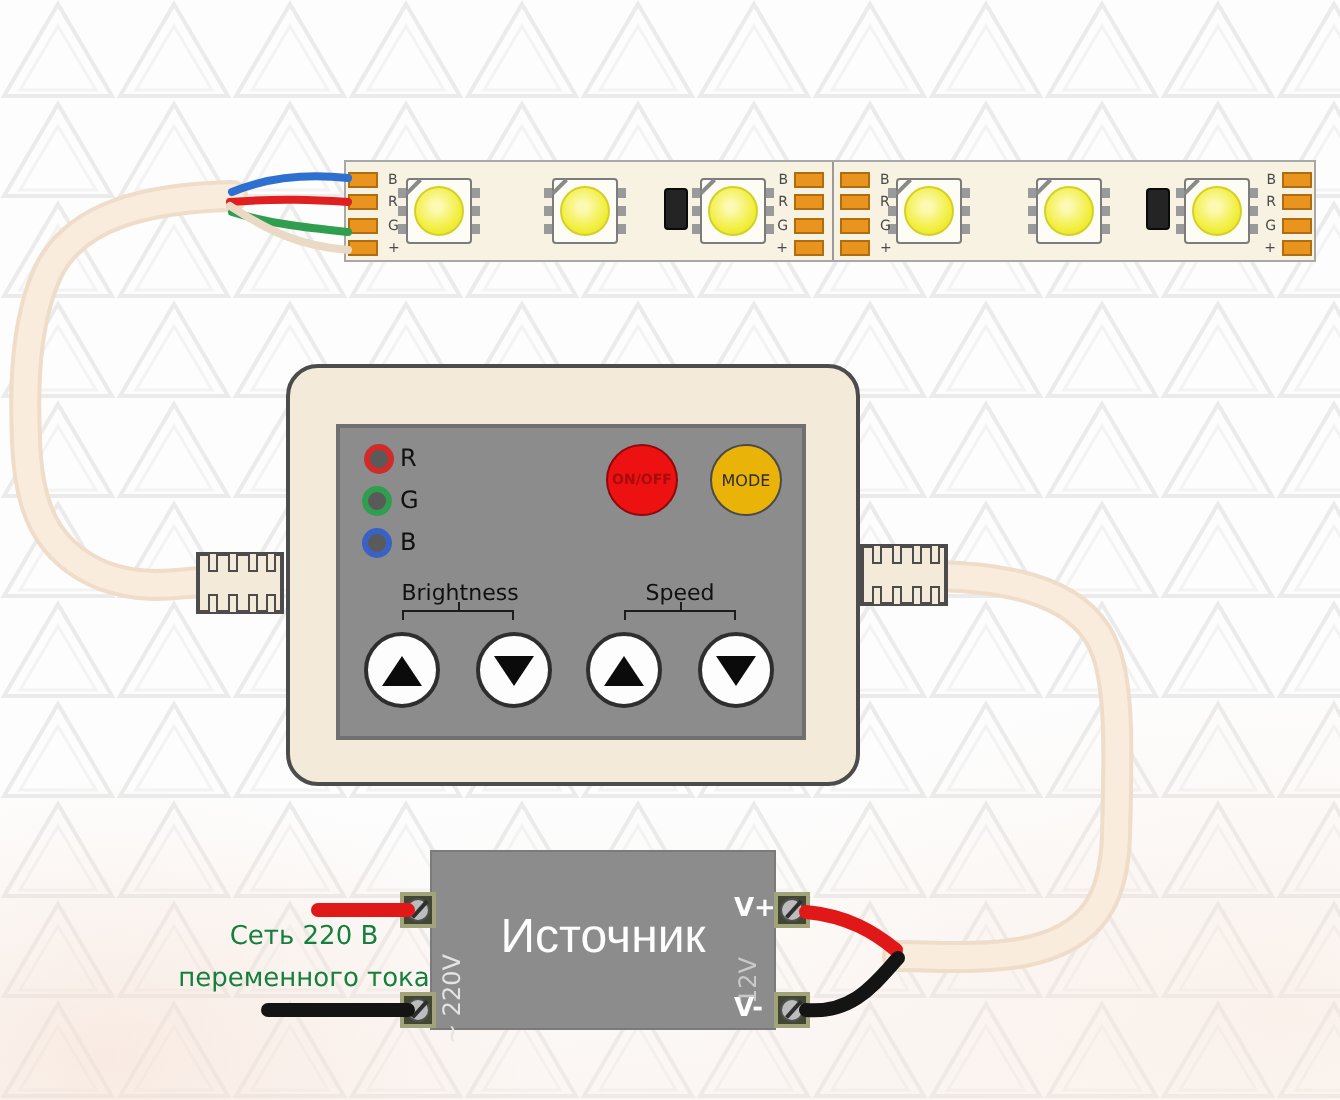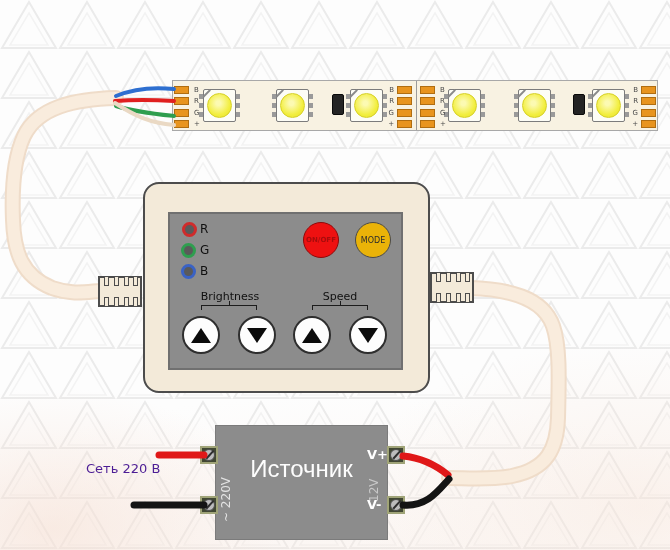--- a/index.html
+++ b/index.html
@@ -84,37 +84,37 @@
     position:absolute;width:44px;height:31px;background:#f3ead9;border:2px solid #4c4c4c;
     z-index:5;box-sizing:border-box;
   }
   .conn-left{left:98px;top:276px;} .conn-right{left:430px;top:272px;}
   .slot{position:absolute;width:5px;height:10px;border:1.5px solid #4c4c4c;box-sizing:border-box;background:#f3ead9;}
   .slot.t{top:-2px;} .slot.b{bottom:-2px;}
   .s1{left:4px;} .s2{left:14px;} .s3{left:24px;} .s4{left:33px;}
 
   
   .psu{
-    position:absolute;left:215px;top:425px;width:173px;height:115px;
+    position:absolute;left:215px;top:425px;width:173px;height:90px;
     background:#8c8c8c;border:1px solid #7b7b7b;z-index:4;box-sizing:border-box;
   }
   .psu-name{position:absolute;left:0;top:27px;width:100%;text-align:center;font-size:24px;line-height:31px;color:#fdfdfd;font-family:"Liberation Sans", sans-serif;}
   .v-rot{position:absolute;writing-mode:vertical-rl;transform:rotate(180deg);font-size:12px;text-align:center;}
   .rot-220{left:3px;top:28px;height:92px;color:#e4e4e4;}
   .rot-12{left:151px;top:36px;height:56px;color:#c9c9c9;}
   .vlabel{position:absolute;font-size:13px;font-weight:bold;color:#ffffff;}
   .v-plus{left:151px;top:21px;} .v-minus{left:151px;top:71px;}
   .terminal{position:absolute;width:18px;height:18px;background:#414733;border:2px solid #a0a478;box-sizing:border-box;}
   .t-lt{left:-16px;top:20px;} .t-lb{left:-16px;top:70px;}
   .t-rt{left:171px;top:20px;} .t-rb{left:171px;top:70px;}
   .screw{position:absolute;left:1px;top:1px;width:12px;height:12px;border-radius:50%;background:#bcbcbc;border:1px solid #4e4e4e;box-sizing:border-box;}
   .screw:before{content:"";position:absolute;left:4.5px;top:-1px;width:1.5px;height:11px;background:#2e2e2e;transform:rotate(42deg);}
   .mains-label{
-    position:absolute;left:86px;top:458px;width:132px;text-align:left;
-    font-size:13px;line-height:21px;color:#4c1d95;z-index:4;
+    position:absolute;left:86px;top:458px;width:132px;text-align:center;
+    font-size:13px;line-height:21px;color:#15803d;z-index:4;
   }
 </style>
 </head>
 <body>
 
 <div class="canvas">
 
   <svg class="bg-svg" width="670" height="550">
     <defs>
       <pattern id="tri" width="58" height="50" patternUnits="userSpaceOnUse">
@@ -307,20 +307,21 @@
     <div class="terminal t-rt">
         <div class="screw"></div>
       </div>
     <div class="terminal t-rb">
         <div class="screw"></div>
       </div>
   </div>
 
   <div class="mains-label">
     <div>Сеть 220 В</div>
+    <div>переменного тока</div>
   </div>
 
   <svg class="wire-svg" width="670" height="550">
     <path d="M116,96 C135,88 155,87 174,89" fill="none" stroke="#2e6fd0" stroke-width="4" stroke-linecap="round"></path>
     <path d="M115,101 C140,99 158,100 174,101" fill="none" stroke="#e02020" stroke-width="4" stroke-linecap="round"></path>
     <path d="M116,106 C135,112 155,114 174,116" fill="none" stroke="#2f9e4f" stroke-width="4" stroke-linecap="round"></path>
     <path d="M115,103 C135,116 150,123 174,125" fill="none" stroke="#ead9c4" stroke-width="4" stroke-linecap="round"></path>
     <path d="M159,455 L204,455" fill="none" stroke="#e01818" stroke-width="7" stroke-linecap="round"></path>
     <path d="M134,505 L204,505" fill="none" stroke="#141414" stroke-width="7" stroke-linecap="round"></path>
     <path d="M403,456 C424,458 437,466 448,475" fill="none" stroke="#e01818" stroke-width="7" stroke-linecap="round"></path>

